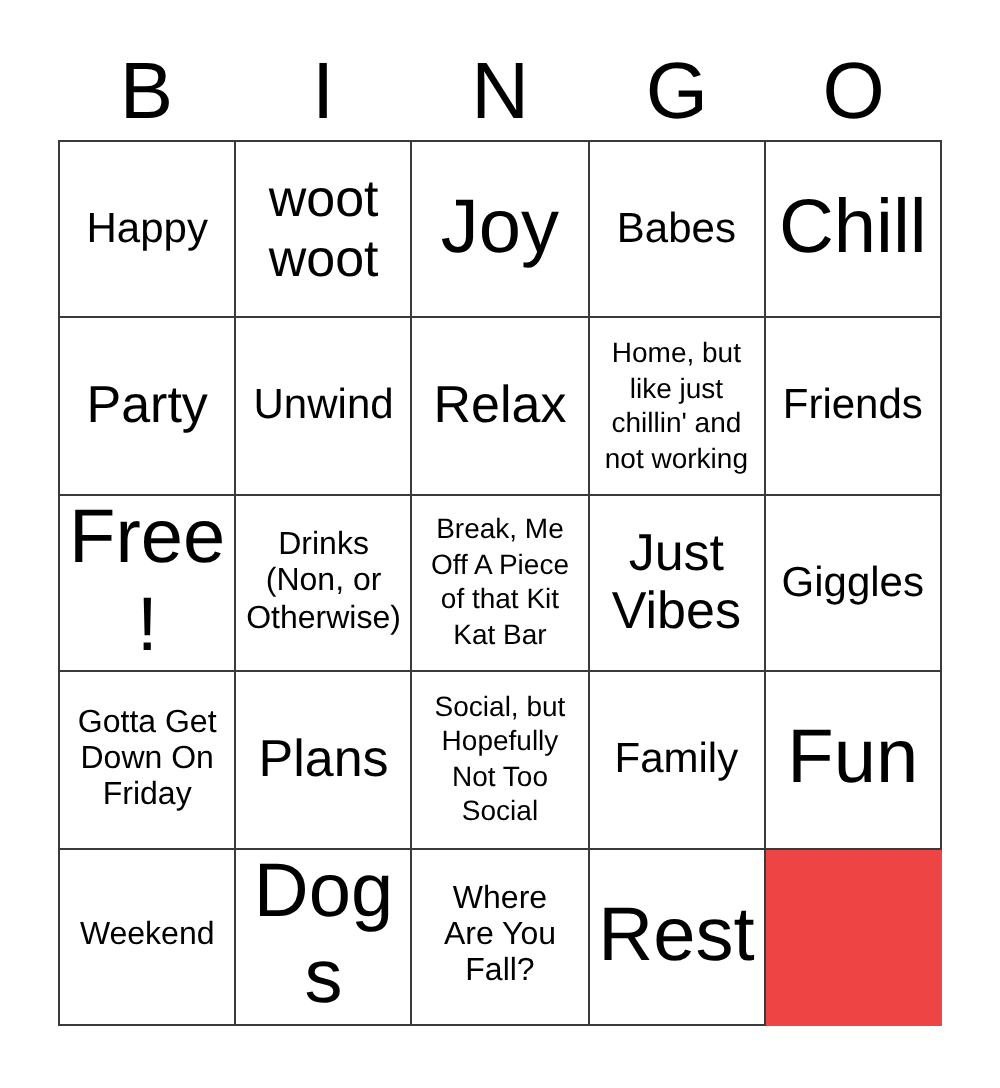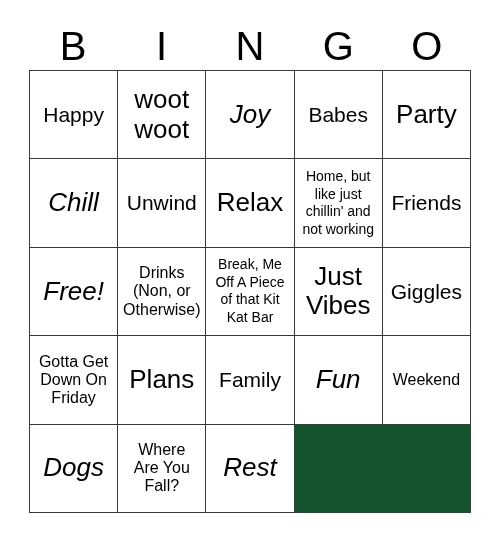--- a/index.html
+++ b/index.html
@@ -45,21 +45,21 @@
     left: 29px;
     top: 70px;
     width: 442px;
     height: 443px;
     border-top: 1px solid #3a3a3a;
     border-left: 1px solid #3a3a3a;
     box-sizing: border-box;
     display: grid;
     grid-template-columns: repeat(5, 1fr);
     grid-template-rows: repeat(5, 1fr);
-    background: #14532d;
+    background: #ef4444;
   }
   .cell {
     border-right: 1px solid #3a3a3a;
     border-bottom: 1px solid #3a3a3a;
     box-sizing: border-box;
     display: flex;
     align-items: center;
     justify-content: center;
     text-align: center;
     padding: 2px 3px;
@@ -67,21 +67,21 @@
     background: #ffffff;
   }
   .cell .cell-text {
     display: block;
     width: 100%;
     line-height: 1.14;
     white-space: pre-line;
     word-break: break-word;
   }
   
-  .sz-xl .cell-text { font-size: 26px; font-style: italic; }
+  .sz-xl .cell-text { font-size: 38px; }
   .sz-lg .cell-text { font-size: 26px; }
   .sz-md .cell-text { font-size: 21px; }
   .sz-sm .cell-text { font-size: 16px; }
   .sz-xs .cell-text { font-size: 14px; line-height: 1.25; }
 </style>
 </head>
 <body>
 
 <div id="card">
 
@@ -101,26 +101,26 @@
     <div class="cell sz-lg">
         <span class="cell-text">woot
 woot</span>
       </div>
     <div class="cell sz-xl">
         <span class="cell-text">Joy</span>
       </div>
     <div class="cell sz-md">
         <span class="cell-text">Babes</span>
       </div>
+    <div class="cell sz-xl">
+        <span class="cell-text">Chill</span>
+      </div>
+
     <div class="cell sz-lg">
         <span class="cell-text">Party</span>
-      </div>
-
-    <div class="cell sz-xl">
-        <span class="cell-text">Chill</span>
       </div>
     <div class="cell sz-md">
         <span class="cell-text">Unwind</span>
       </div>
     <div class="cell sz-lg">
         <span class="cell-text">Relax</span>
       </div>
     <div class="cell sz-xs">
         <span class="cell-text">Home, but
 like just
@@ -154,20 +154,26 @@
         <span class="cell-text">Giggles</span>
       </div>
     <div class="cell sz-sm">
         <span class="cell-text">Gotta Get
 Down On
 Friday</span>
       </div>
     <div class="cell sz-lg">
         <span class="cell-text">Plans</span>
       </div>
+    <div class="cell sz-xs">
+        <span class="cell-text">Social, but
+Hopefully
+Not Too
+Social</span>
+      </div>
     <div class="cell sz-md">
         <span class="cell-text">Family</span>
       </div>
 
     <div class="cell sz-xl">
         <span class="cell-text">Fun</span>
       </div>
     <div class="cell sz-sm">
         <span class="cell-text">Weekend</span>
       </div>

